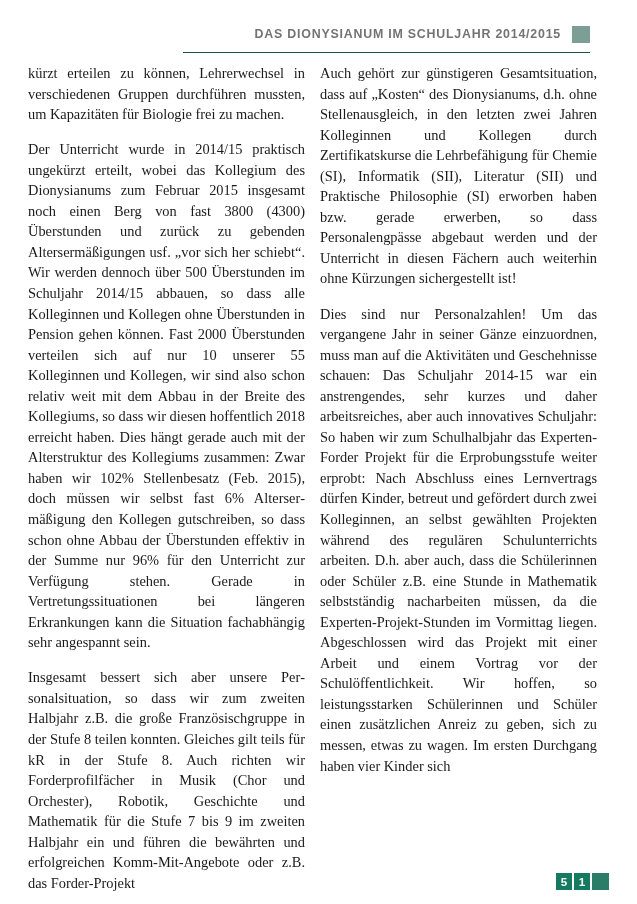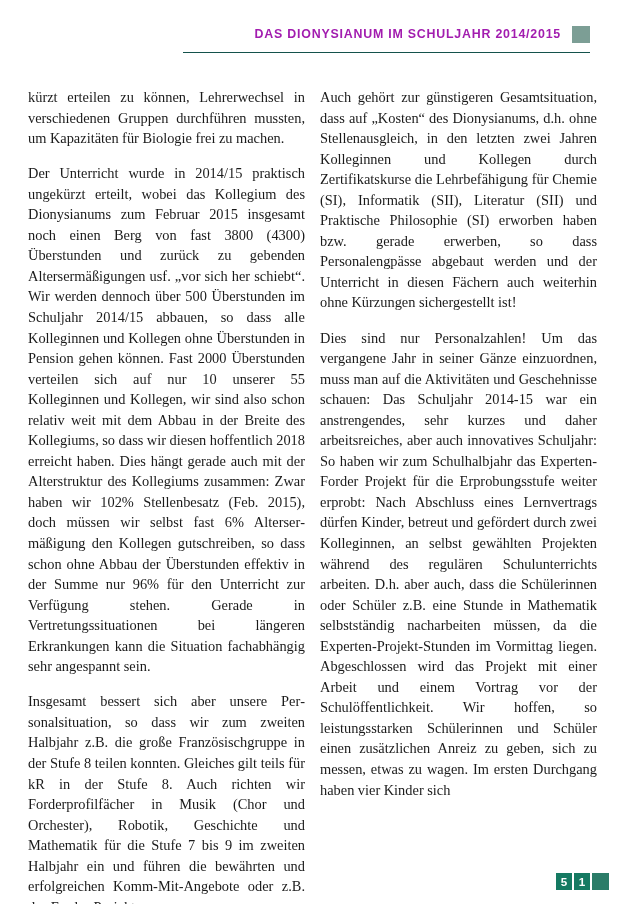--- a/index.html
+++ b/index.html
@@ -35,21 +35,21 @@
     align-items: center;
     justify-content: flex-end;
     gap: 11px;
     height: 25px;
   }
   .header-title {
     font-family: "Liberation Sans", "DejaVu Sans", sans-serif;
     font-weight: bold;
     font-size: 12.4px;
     letter-spacing: 0.78px;
-    color: #a21caf;
+    color: #737373;
     white-space: nowrap;
     line-height: 1;
   }
   .header-square {
     width: 18px;
     height: 17px;
     background: #7c9e95;
     flex: 0 0 auto;
   }
   .header-rule {
@@ -67,21 +67,20 @@
     left: 28px;
     top: 63px;
     width: 582px;
     height: 810px;
     display: flex;
     gap: 15px;
   }
   .col {
     width: 277px;
     flex: 0 0 277px;
-    margin-top: 24px;
   }
   .col p {
     margin: 0 0 14.5px 0;
     font-size: 14.4px;
     line-height: 20.55px;
     text-align: justify;
     text-justify: inter-word;
     hyphens: manual;
     -webkit-hyphens: manual;
     word-spacing: -0.1px;

